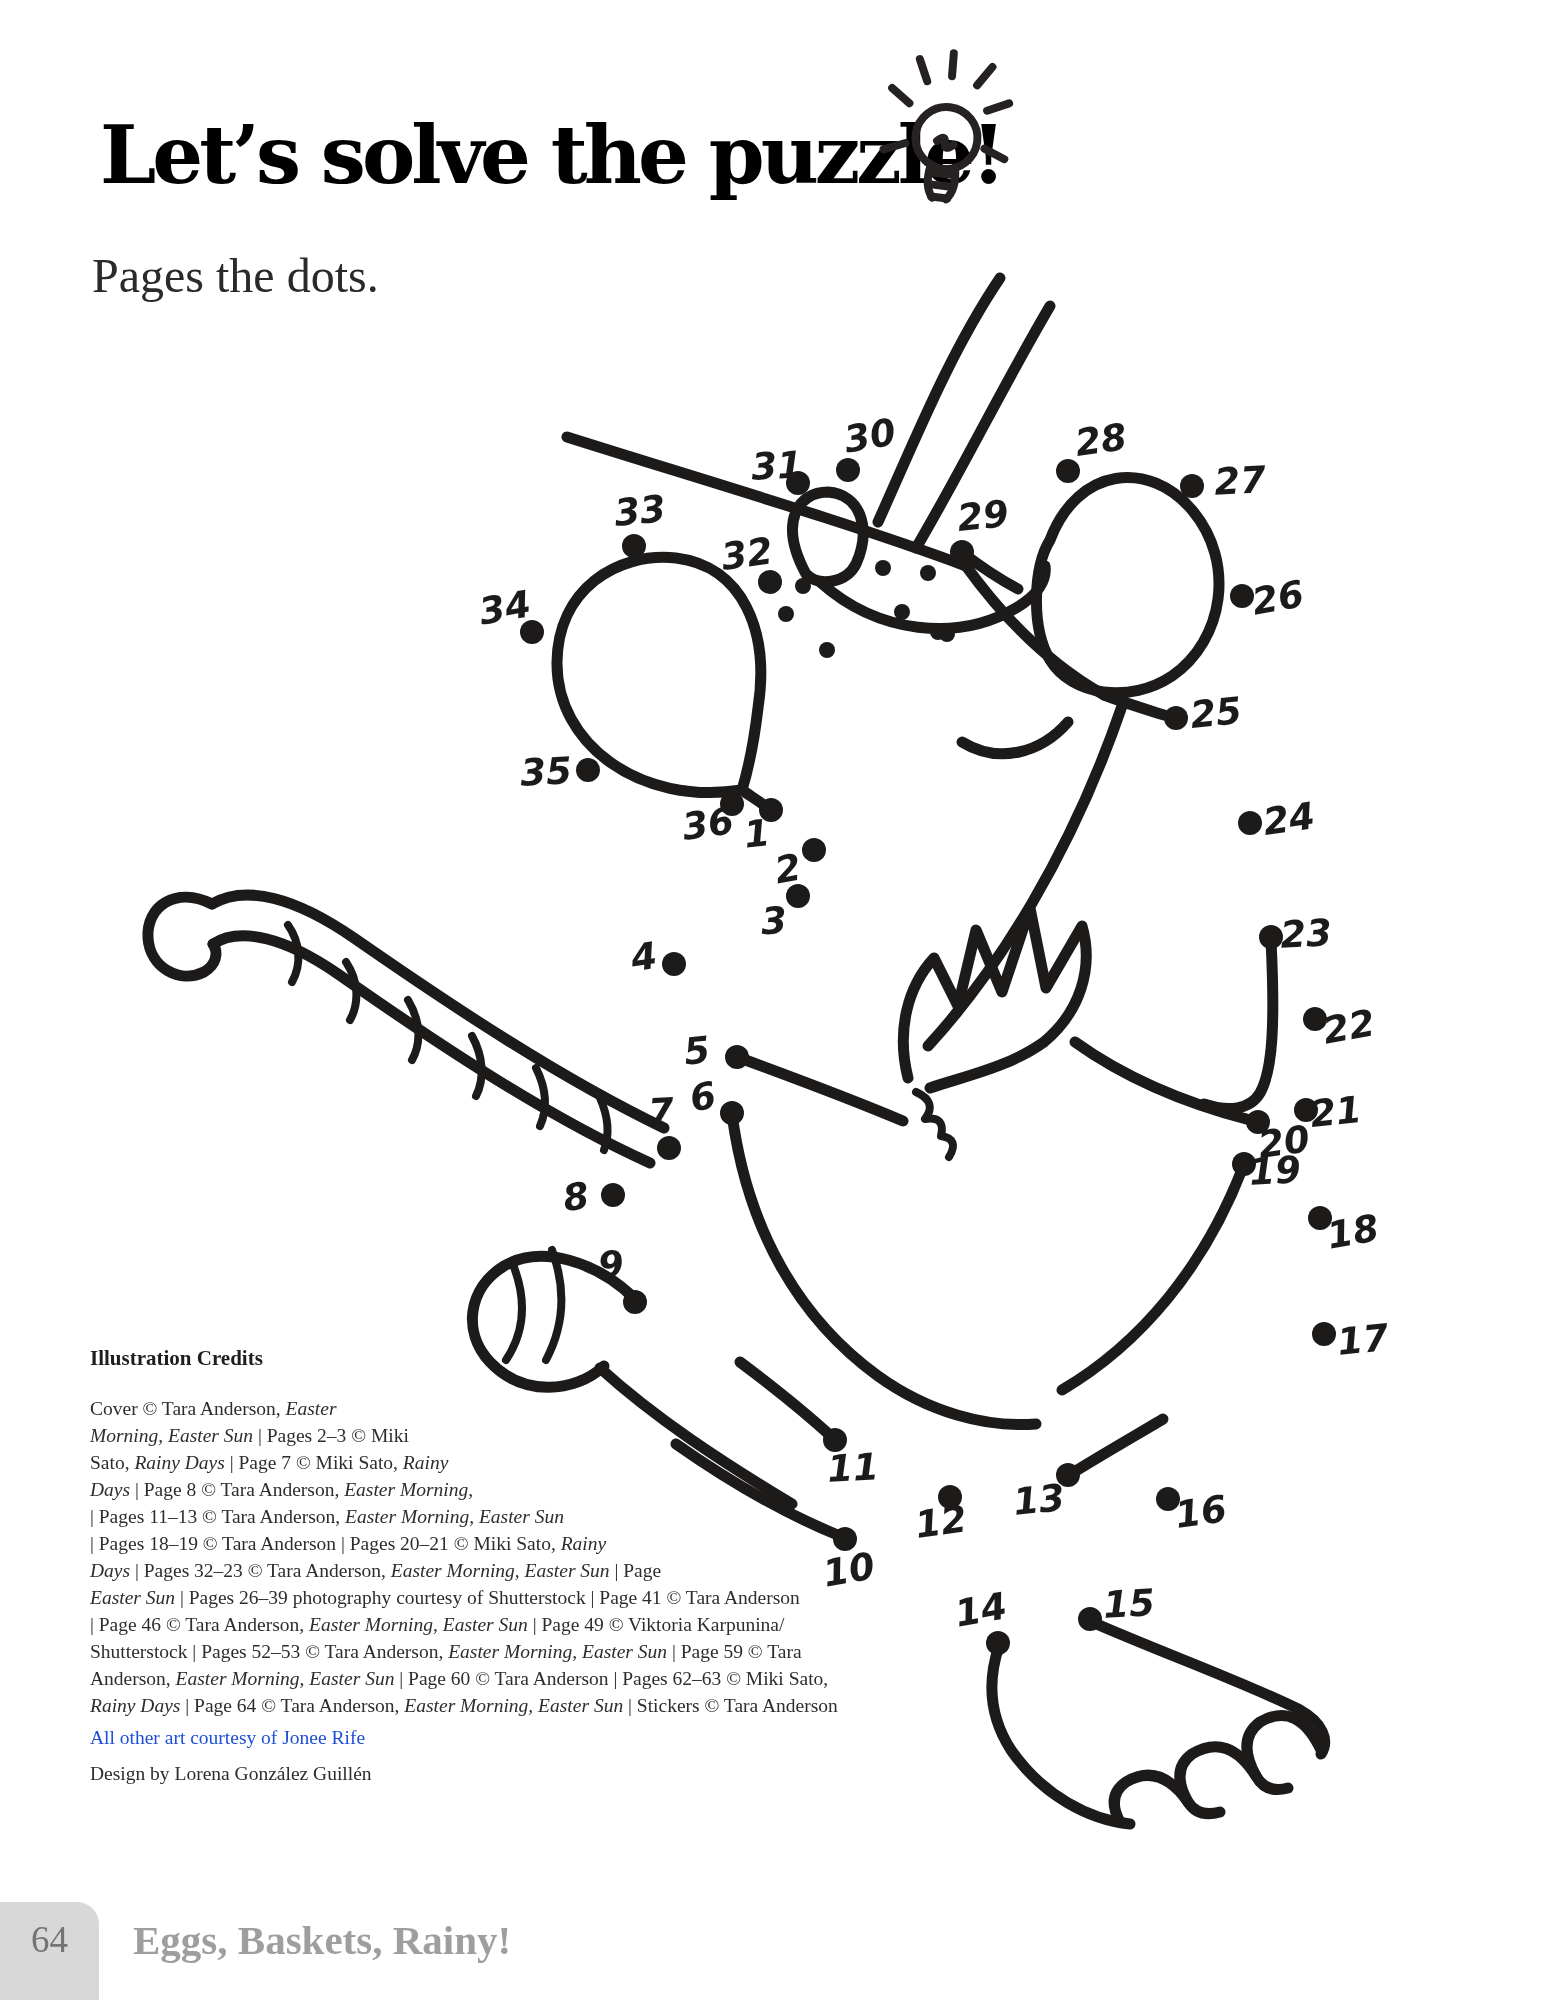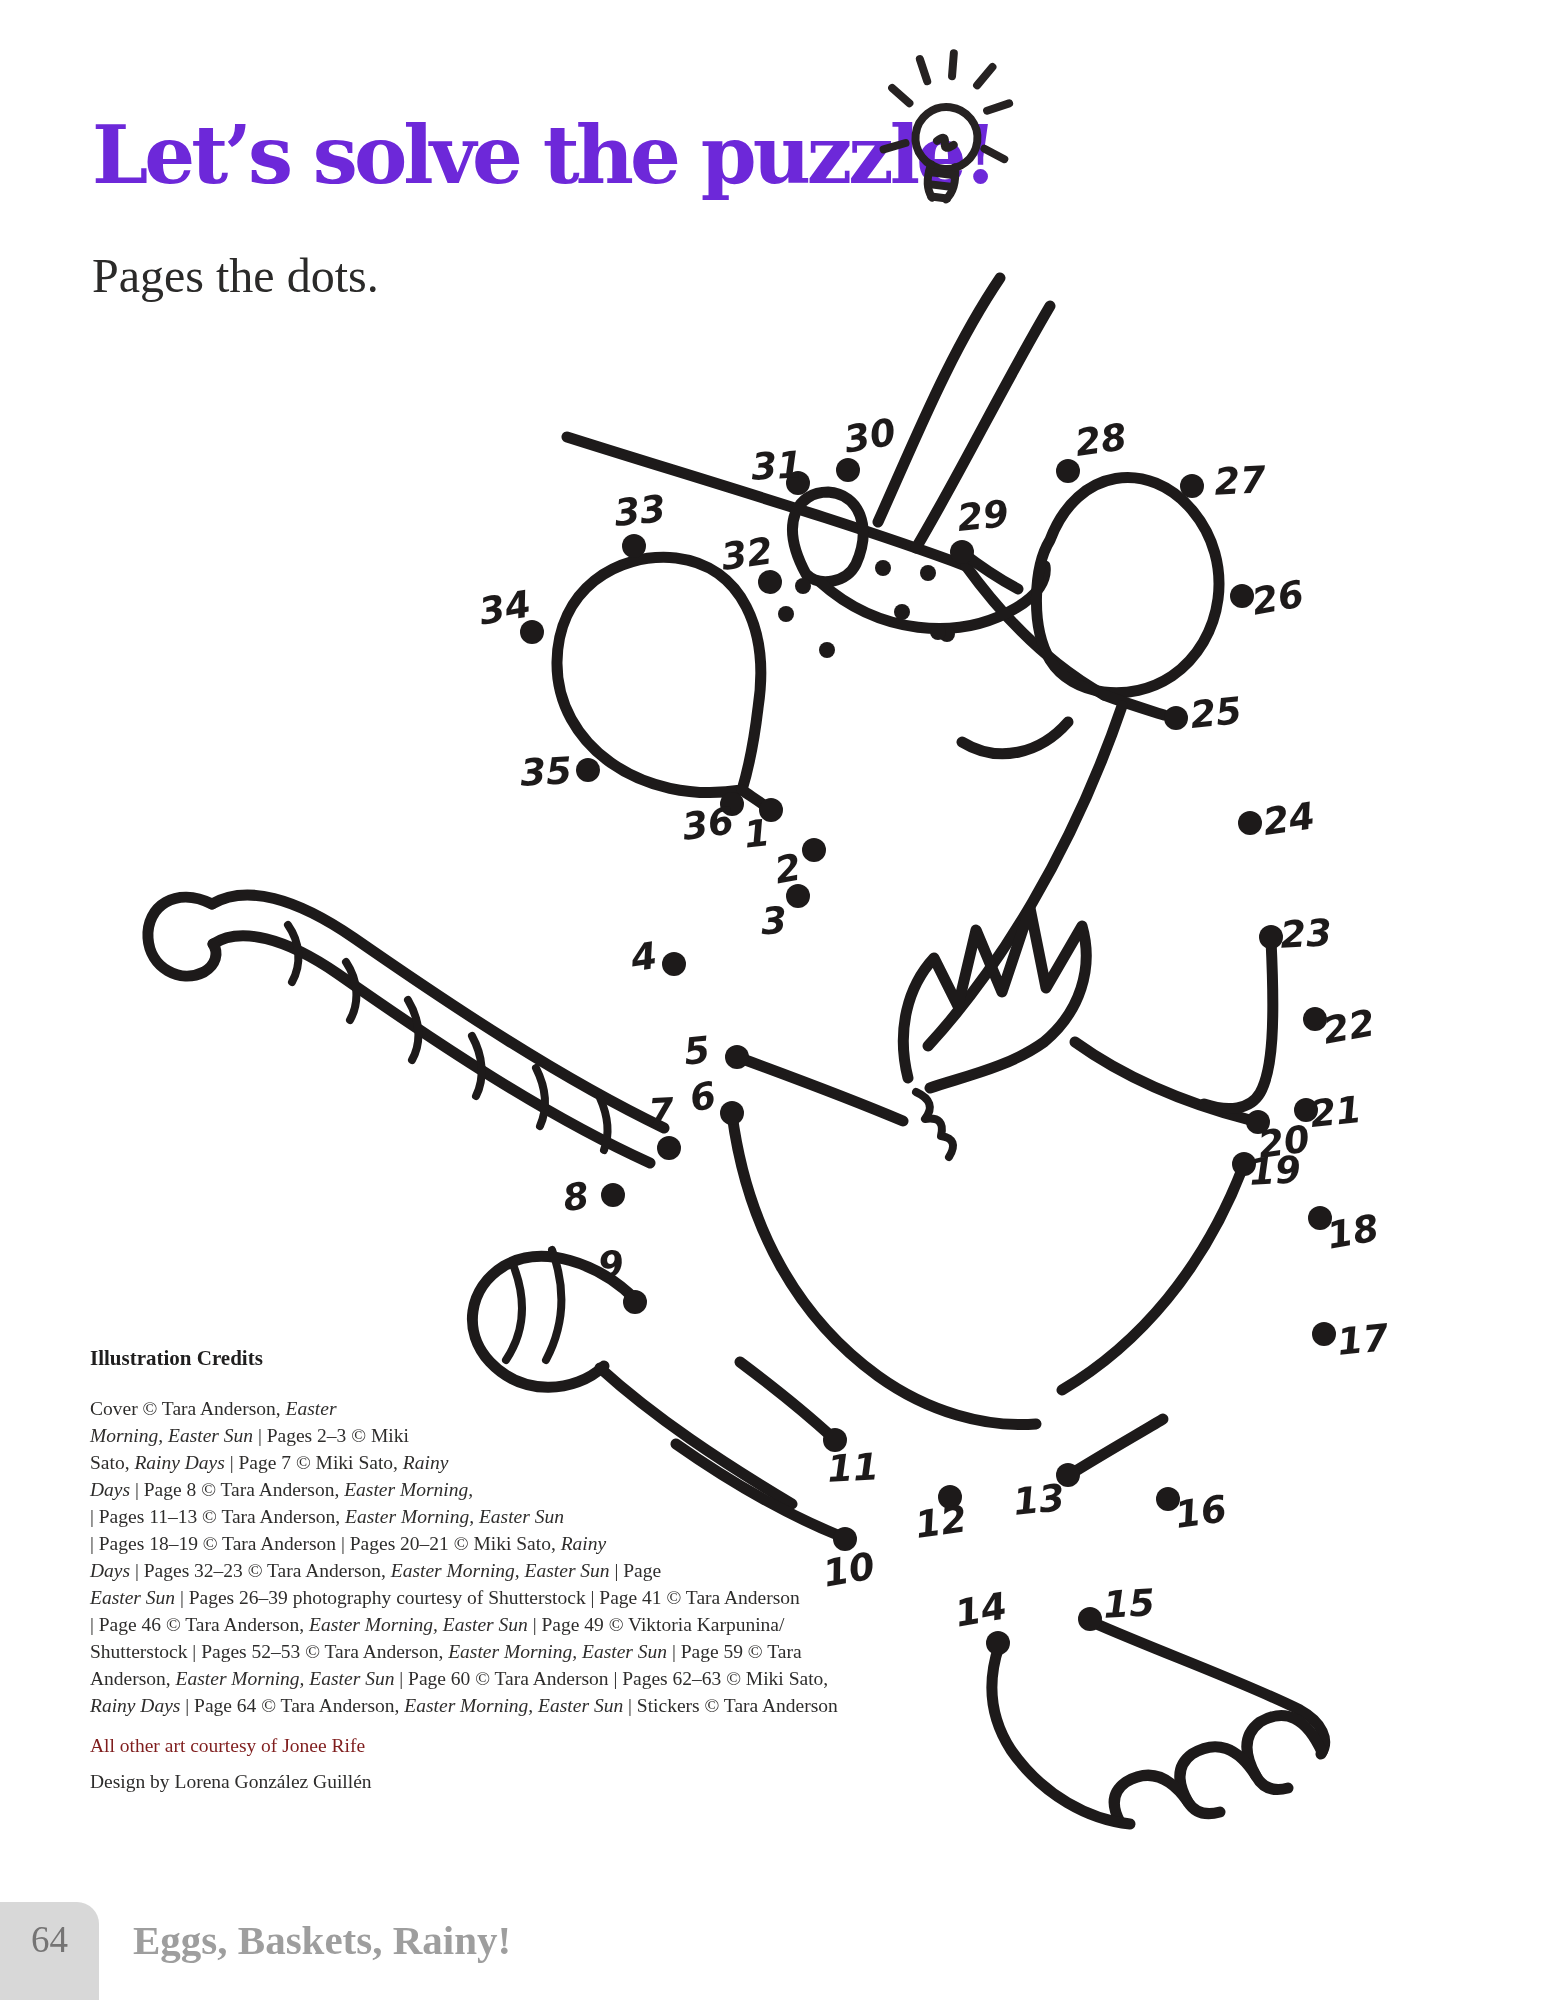--- a/index.html
+++ b/index.html
@@ -6,24 +6,24 @@
   .page{
     position:relative;
     width:1545px;height:2000px;
     background:#ffffff;
     overflow:hidden;
     font-family:"Liberation Serif", serif;
     color:#221f1f;
   }
   
   .title{
-    position:absolute;left:92px;top:108px;
+    position:absolute;left:100px;top:108px;
     font-family:"DejaVu Serif", serif;
     font-weight:700;font-size:80px;letter-spacing:-4px;
-    color:#6d28d9;white-space:nowrap;text-align:right;
+    color:#000000;white-space:nowrap;text-align:right;
   }
   .subtitle{
     position:absolute;left:92px;top:248px;
     font-family:"Liberation Serif", serif;
     font-size:48px;color:#2b2a29;white-space:nowrap;
   }
   .bulb{position:absolute;left:872px;top:46px;width:150px;height:175px;transform:rotate(7deg);}
   
   .art{position:absolute;left:0;top:0;pointer-events:none;}
   .ink{stroke:#1d1a1a;stroke-width:11;fill:none;stroke-linecap:round;stroke-linejoin:round;}
@@ -49,21 +49,21 @@
   
   .credits{position:absolute;left:90px;top:1346px;width:860px;}
   .credits-heading{
     font-family:"Liberation Serif", serif;font-weight:700;
     font-size:21px;color:#1f1e1e;margin:0 0 24px 0;
   }
   .credit-line{
     font-size:19.5px;line-height:27px;color:#2e2d2c;white-space:nowrap;
   }
   .credit-line .it{font-style:italic;}
-  .credits-extra1{margin-top:16px;font-size:19.5px;color:#7f1d1d;}
+  .credits-extra1{margin-top:8px;font-size:19.5px;color:#1d4ed8;}
   .credits-extra2{margin-top:14px;font-size:19.5px;color:#2e2d2c;}
   
   .footer-box{
     position:absolute;left:0;top:1902px;width:99px;height:98px;
     background:#d8d8d8;border-top-right-radius:22px;
   }
   .footer-page-num{
     position:absolute;left:0;top:1918px;width:99px;
     text-align:center;font-size:37px;color:#757474;
     font-family:"Liberation Serif", serif;

